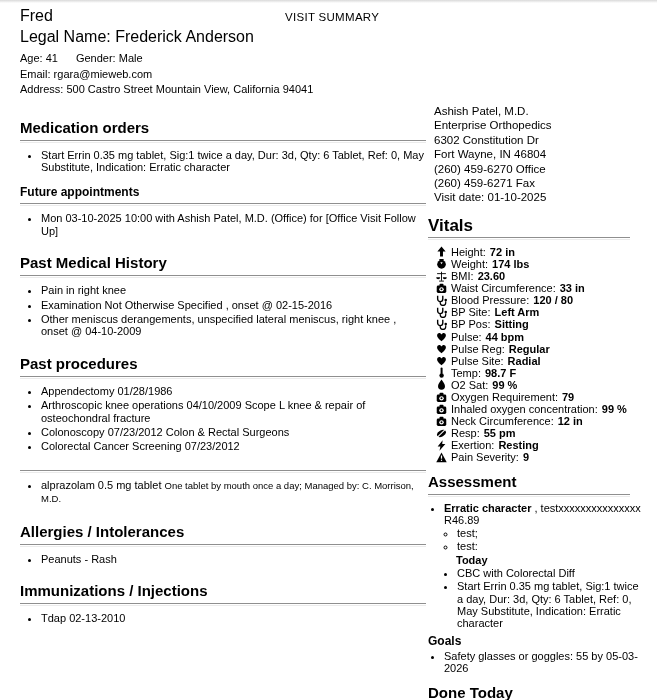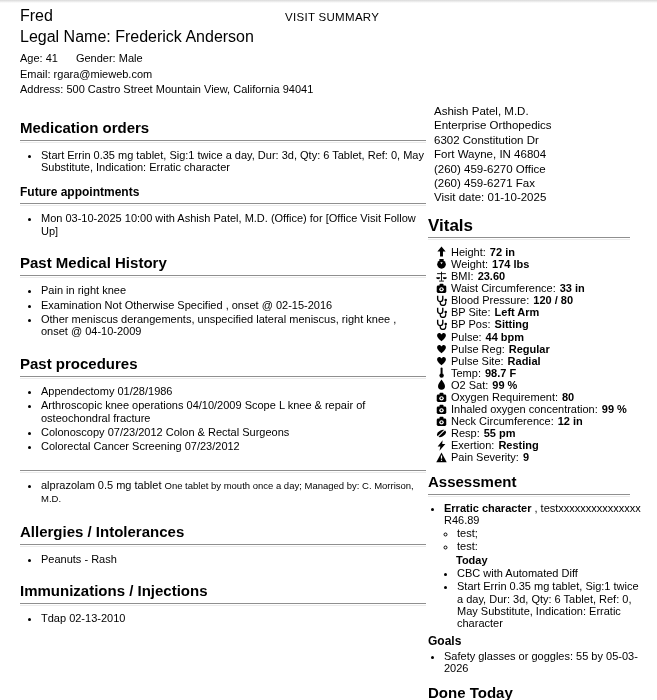--- a/index.html
+++ b/index.html
@@ -274,21 +274,21 @@
             <use href="#i-drop"></use>
           </svg>
           <span>O2 Sat:</span> 
           <b>99 %</b>
         </div>
       <div class="vital">
           <svg class="vicon">
             <use href="#i-device"></use>
           </svg>
           <span>Oxygen Requirement:</span> 
-          <b>80</b>
+          <b>79</b>
         </div>
       <div class="vital">
           <svg class="vicon">
             <use href="#i-device"></use>
           </svg>
           <span>Inhaled oxygen concentration:</span> 
           <b>99 %</b>
         </div>
       <div class="vital">
           <svg class="vicon">
@@ -326,21 +326,21 @@
     <hr class="rule">
     <ul class="alist">
       <li>
         <b>Erratic character</b><span> , testxxxxxxxxxxxxxxx R46.89</span>
         <ul class="circ">
           <li>test;</li>
           <li>test:</li>
         </ul>
         <div class="today">Today</div>
         <ul class="disc">
-          <li>CBC with Automated Diff</li>
+          <li>CBC with Colorectal Diff</li>
           <li>Start Errin 0.35 mg tablet, Sig:1 twice a day, Dur: 3d, Qty: 6 Tablet, Ref: 0, May Substitute, Indication: Erratic character</li>
         </ul>
       </li>
     </ul>
   </div>
 
   <div class="sec-goals">
     <div class="h-sm">Goals</div>
     <ul class="alist" style="margin-top:1px;">
       <li>Safety glasses or goggles: 55 by 05-03-2026</li>

